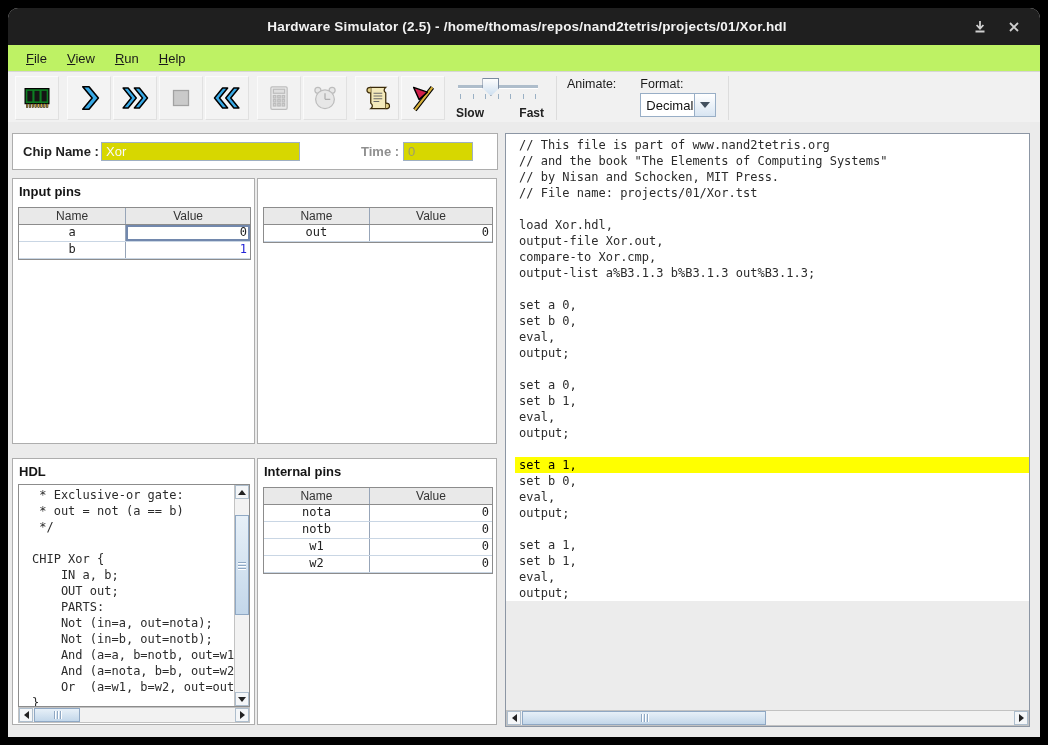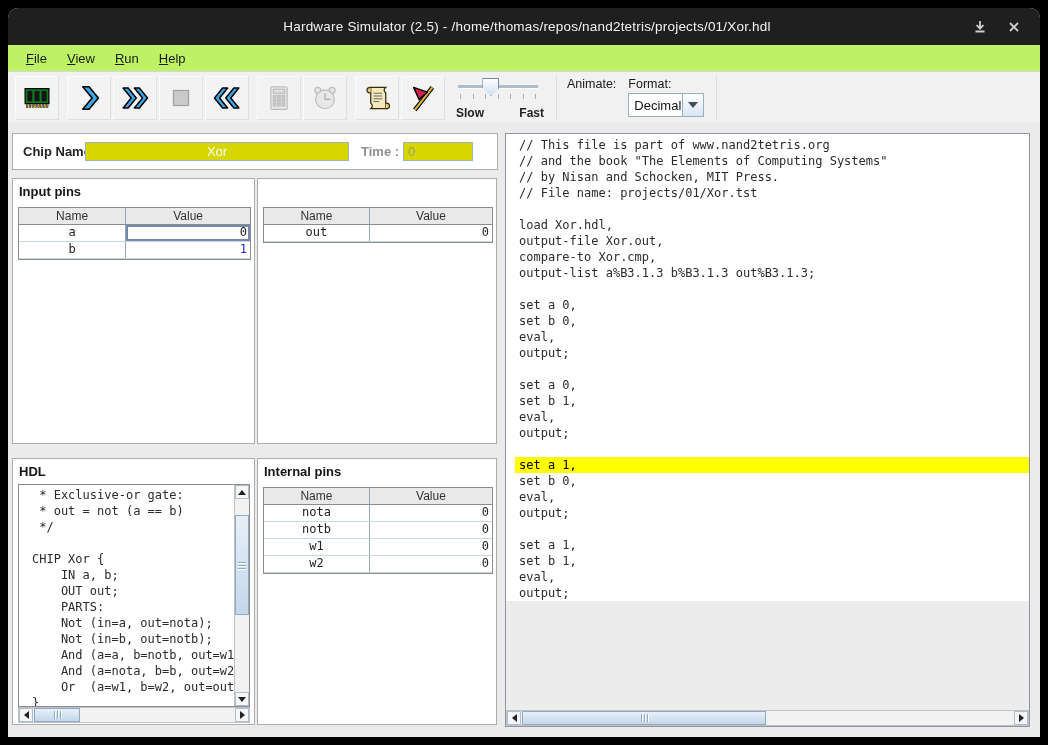--- a/index.html
+++ b/index.html
@@ -1,21 +1,21 @@
 <!DOCTYPE html>
 <html><head>
 <meta charset="utf-8">
 <style>
   html,body{margin:0;padding:0;background:#000;width:1048px;height:745px;overflow:hidden;
             font-family:"Liberation Sans",sans-serif;}
   .window{position:absolute;left:8px;top:8px;width:1032px;height:729px;background:#ebebeb;
           border-radius:10px 10px 0 0;overflow:hidden;}
   
   .titlebar{position:relative;height:37px;background:#1f1f1f;display:flex;align-items:center;justify-content:center;}
-  .titlebar .title{color:#f2f2f2;font-size:13.5px;font-weight:normal;letter-spacing:.2px;margin-left:6px;}
+  .titlebar .title{color:#f2f2f2;font-size:13.5px;font-weight:bold;letter-spacing:.2px;margin-left:6px;}
   .tb-btn{position:absolute;top:7px;width:24px;height:24px;display:flex;align-items:center;justify-content:center;cursor:pointer;}
   .tb-btn svg{stroke:#cfcfcf;stroke-width:1.8;fill:none;}
   #btn-min{right:48px;} #btn-close{right:14px;}
   
   .menubar{height:26px;background:#bef264;border-bottom:1px solid #d6d6d6;display:flex;align-items:center;padding-left:8px;}
   .menu-item{font-size:13px;color:#1a1a1a;padding:0 10px;cursor:default;}
   .menu-item u{text-decoration:underline;}
   
   .toolbar{height:50px;background:#f1f1f1;border-bottom:1px solid #cccccc;display:flex;align-items:flex-start;padding:4px 0 0 6px;}
   .tool-btn{width:42px;height:42px;margin:0 1px;background:#f3f3f3;border:1px solid #e0e0e0;
@@ -23,21 +23,21 @@
   .tool-btn svg{width:30px;height:30px;}
   .tool-gap{width:6px;}
   .slider-block{width:88px;margin-left:10px;position:relative;height:44px;}
   .slider-track{position:absolute;left:2px;right:6px;top:9px;height:3px;background:#aebdcb;border-bottom:1px solid #fff;}
   .slider-thumb{position:absolute;top:2px;width:15px;height:16px;background:linear-gradient(#fdfdfd,#cfe0f0);
                 border:1px solid #7a8aa0;clip-path:polygon(0 0,100% 0,100% 55%,50% 100%,0 55%);cursor:pointer;}
   .slider-ticks{position:absolute;left:4px;right:8px;top:18px;height:6px;display:flex;justify-content:space-between;}
   .slider-ticks i{width:1px;height:5px;background:#9ab0c4;}
   .slider-labels{position:absolute;left:0;right:0;bottom:0;display:flex;justify-content:space-between;}
   .slider-labels span{font-size:12px;font-weight:bold;color:#222;}
-  .combo-group{display:flex;gap:12px;margin-left:12px;padding:1px 12px 3px 10px;
+  .combo-group{display:flex;gap:24px;margin-left:12px;padding:1px 12px 3px 10px;
                border-left:1px solid #dcdcdc;border-right:1px solid #dcdcdc;}
   .combo-block label{display:block;font-size:12.5px;color:#1a1a1a;margin-bottom:2px;}
   .combo{height:22px;background:#fff;border:1px solid #98aec6;display:flex;align-items:center;cursor:pointer;}
   .combo .val{flex:1;font-size:13px;color:#111;padding:0 5px;white-space:nowrap;overflow:hidden;}
   .combo .arrow{width:20px;align-self:stretch;background:linear-gradient(#ffffff,#d8e5f2);
                 border-left:1px solid #98aec6;display:flex;align-items:center;justify-content:center;}
   .combo .arrow i{width:0;height:0;border-left:5px solid transparent;border-right:5px solid transparent;border-top:6px solid #42505e;}
   
   .content{position:absolute;left:0;right:0;top:114px;bottom:0;background:#ebebeb;}
   .panel{position:absolute;background:#ffffff;border:1px solid #adadad;box-sizing:border-box;}
@@ -238,21 +238,21 @@
             </span>
         </div>
       </div>
     </div>
   </div>
 
   <div class="content">
 
     <div class="panel chip-row" style="left:4px;top:11px;width:486px;height:37px;">
       <span class="lbl" style="margin-left:10px">Chip Name :</span>
-      <div class="yellow-field name-val" style="position:absolute;left:72px;width:264px;justify-content:center;">
+      <div class="yellow-field name-val" style="position:absolute;left:88px;width:199px;">
         <span>Xor</span>
       </div>
       <span class="lbl dim" style="position:absolute;left:348px">Time :</span>
       <div class="yellow-field time-val" style="position:absolute;left:390px;width:70px;">
         <span>0</span>
       </div>
     </div>
 
     <div class="panel" style="left:4px;top:56px;width:243px;height:266px;">
       <div class="panel-title">Input pins</div>

